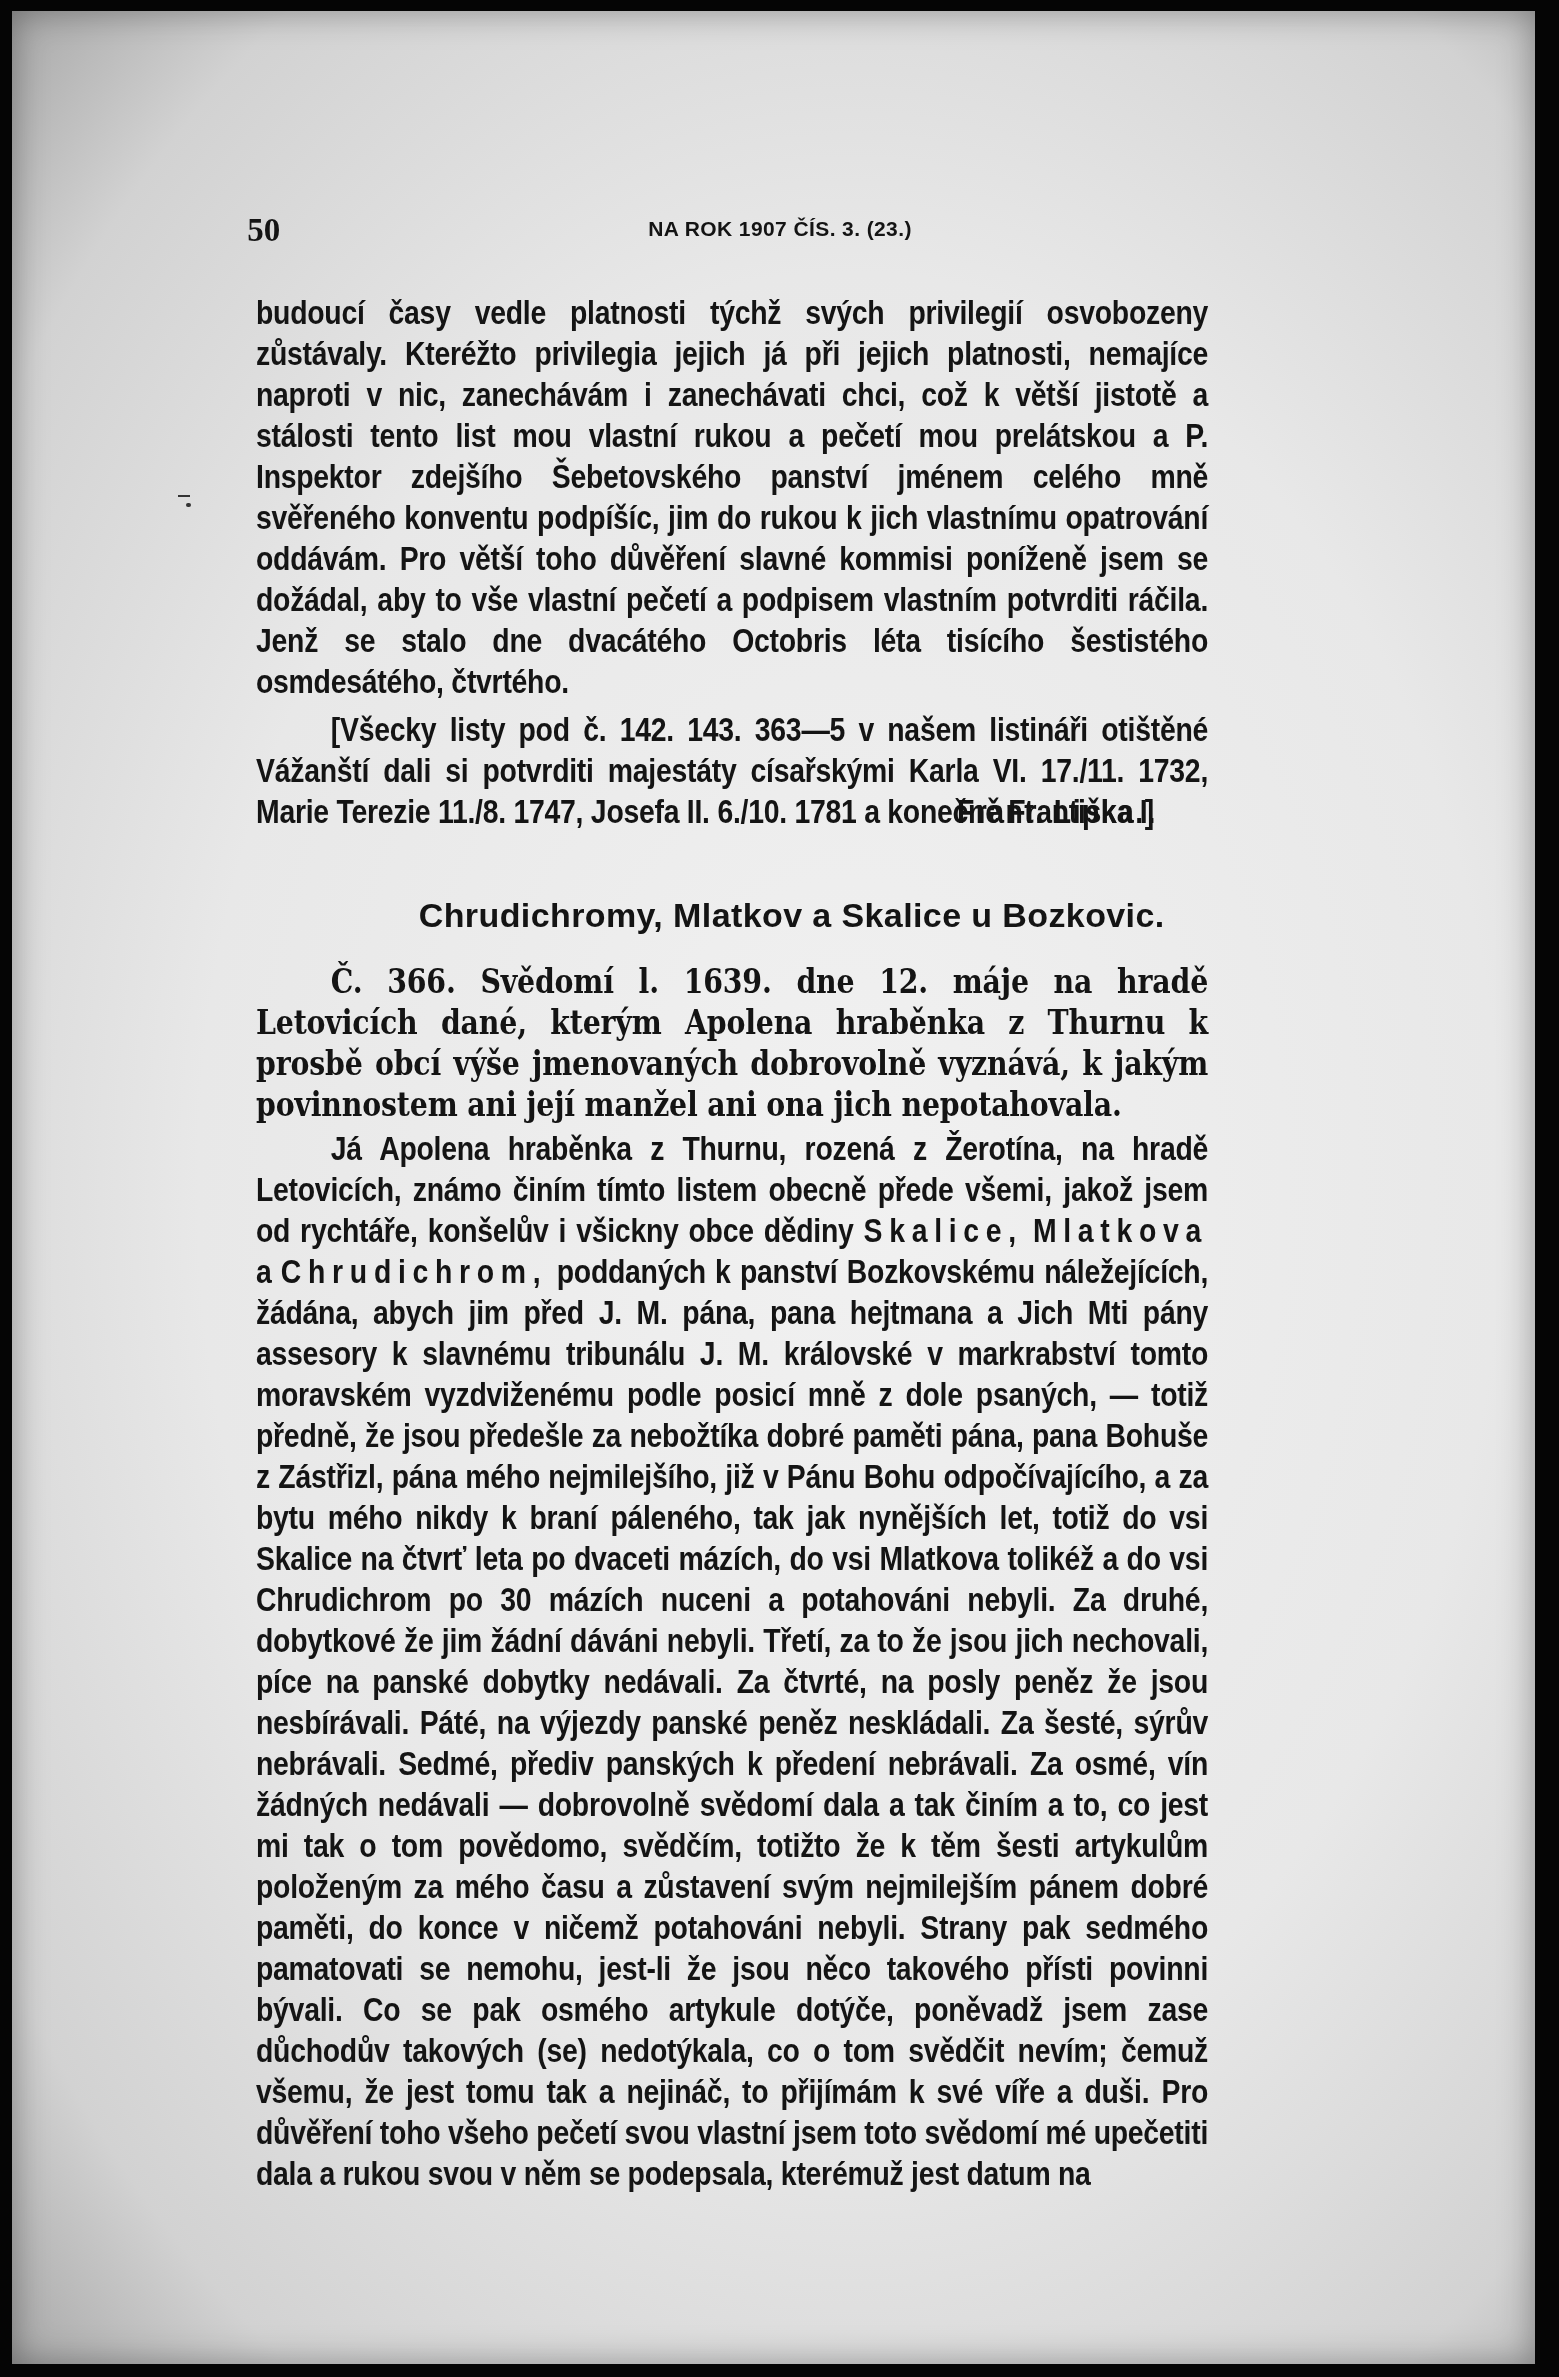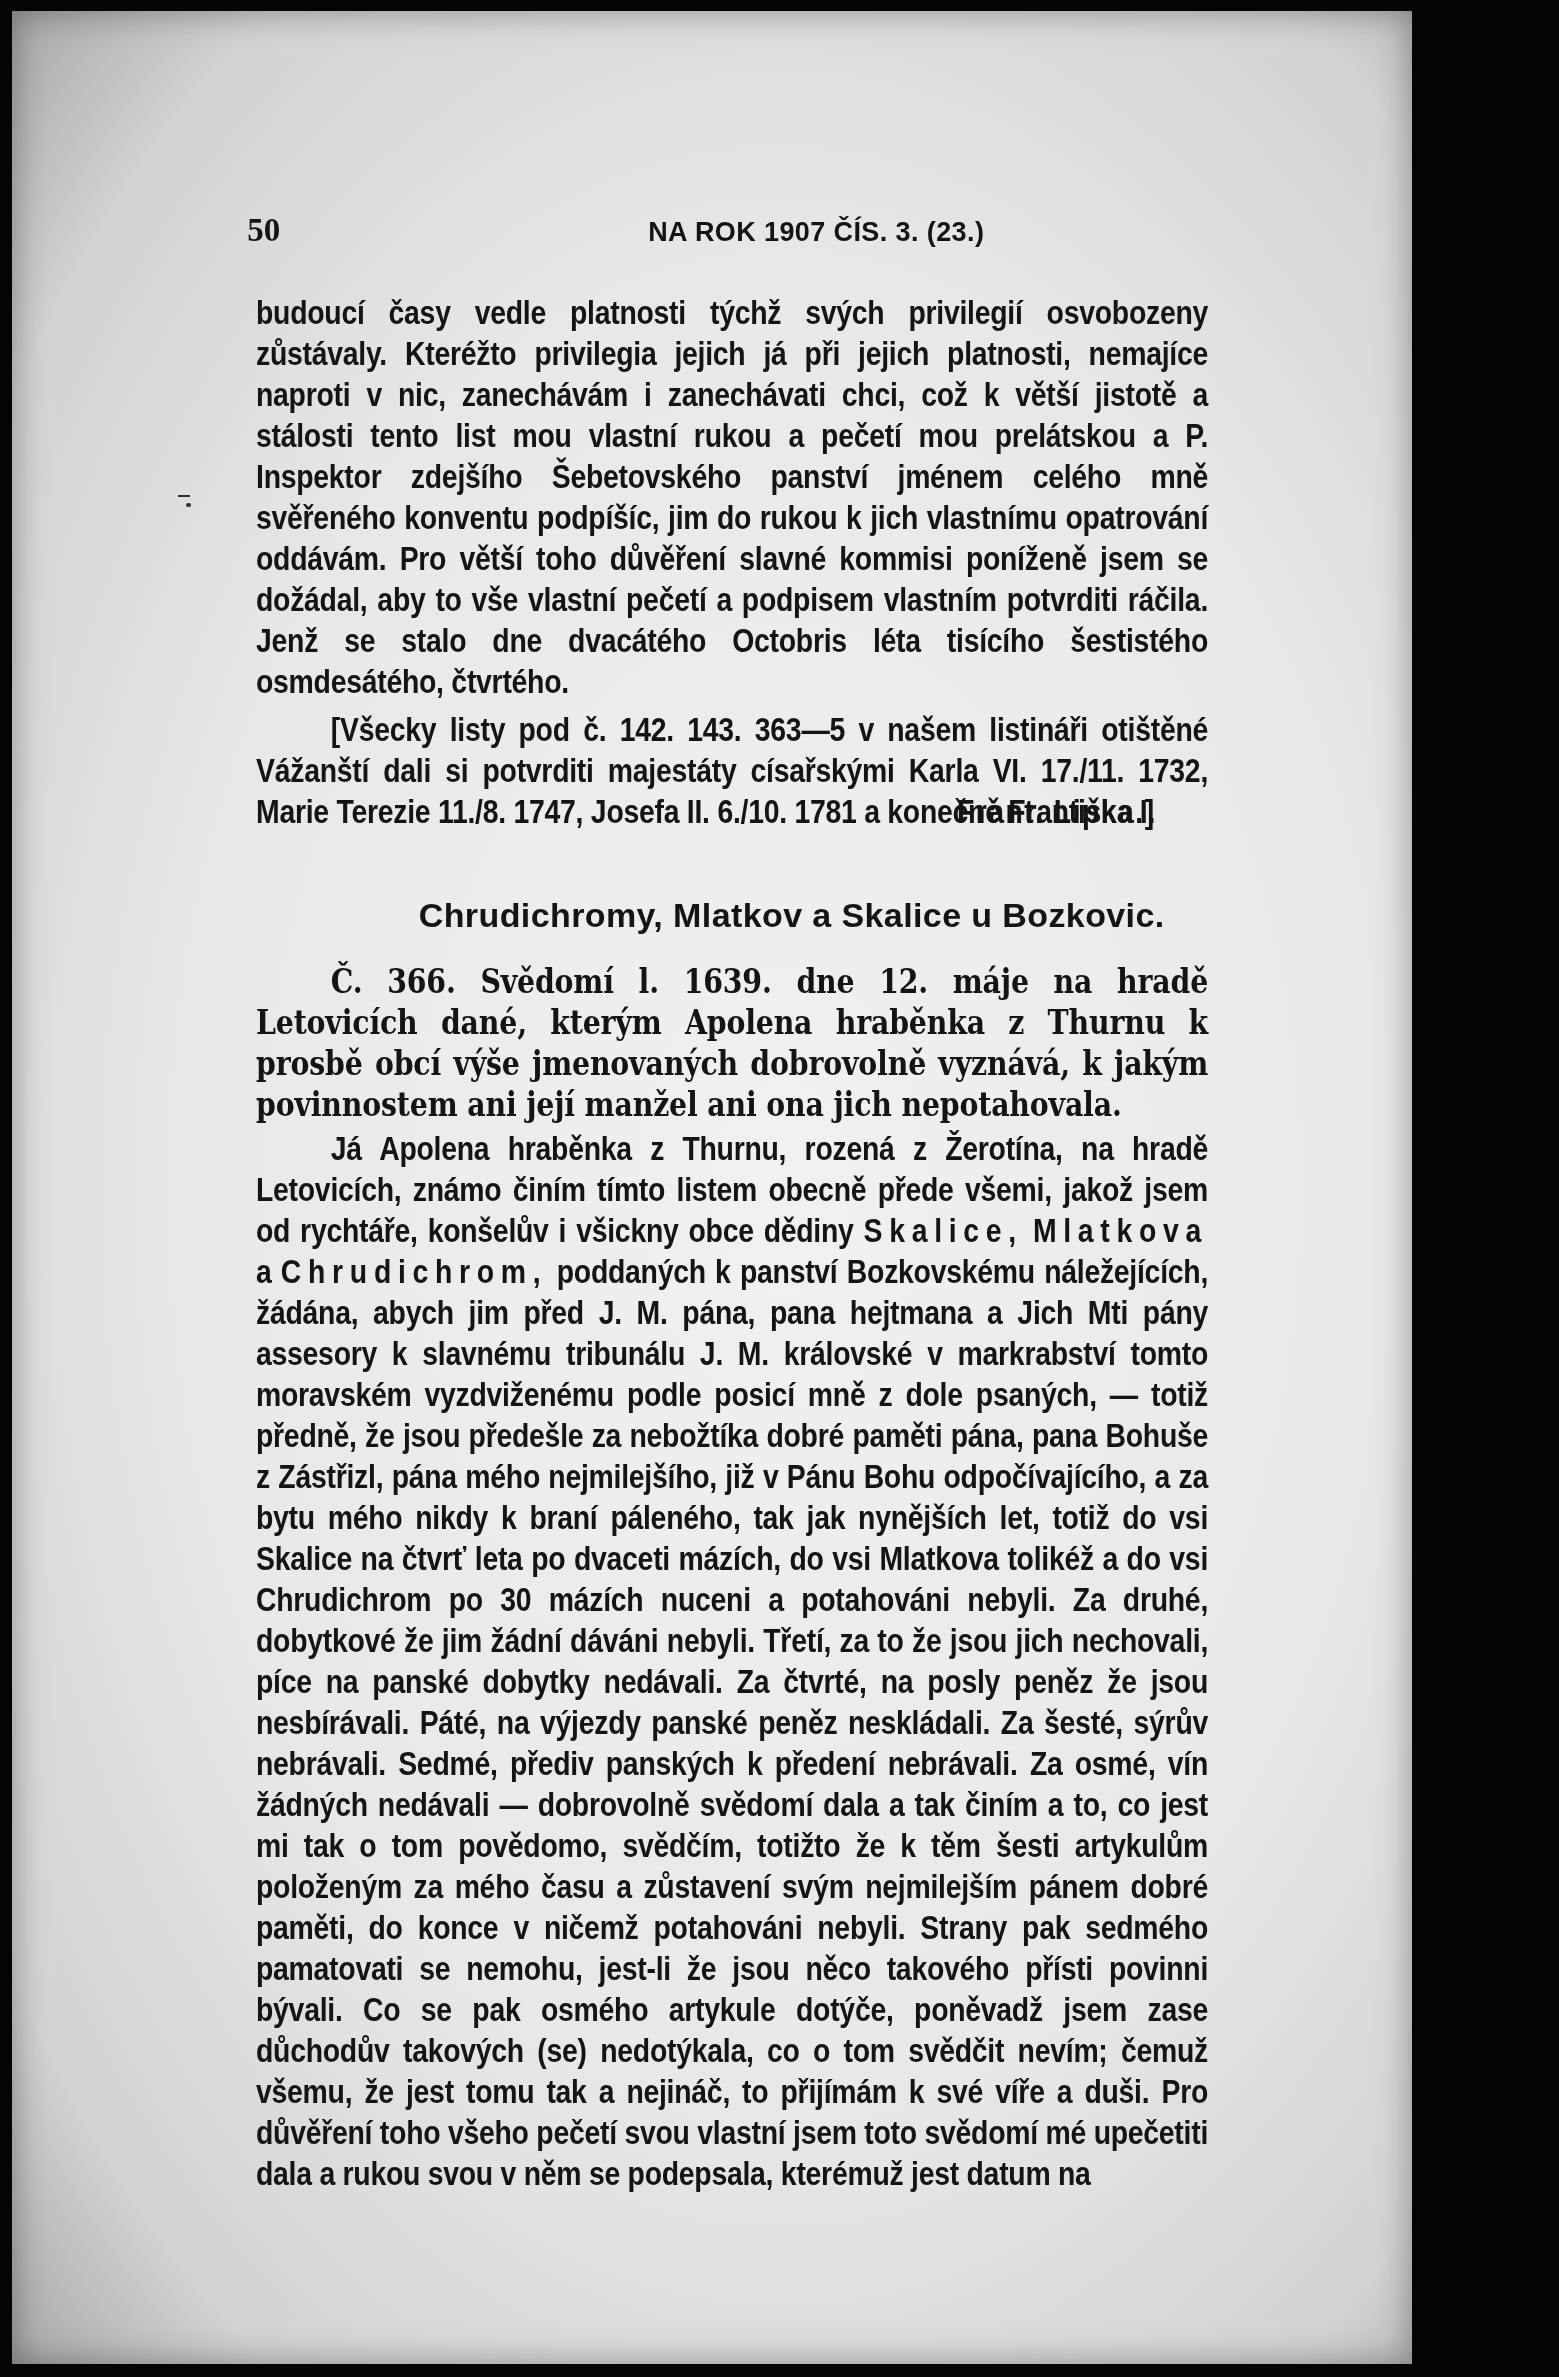--- a/index.html
+++ b/index.html
@@ -5,21 +5,21 @@
   html, body { margin: 0; padding: 0; }
   body {
     width: 1559px; height: 2377px;
     background: #050505;
     position: relative;
     overflow: hidden;
   }
   .page {
     position: absolute;
     left: 12.2px; top: 10.5px;
-    width: 1400px; height: 2353px;
+    width: 1523px; height: 2353px;
     background: radial-gradient(ellipse at 55% 50%, #f1f1f1 0%, #e8e8e8 55%, #d2d2d2 85%, #a8a8a8 100%);
     box-shadow: inset 0 0 35px rgba(0,0,0,0.35);
   }
   .text {
     font-family: "Liberation Sans", "DejaVu Sans", sans-serif;
     color: #141414;
     position: absolute;
     left: 244px;
     width: 1107px;
     font-size: 33px;
@@ -39,21 +39,21 @@
     color: #141414;
   }
   .page-number {
     position: absolute; left: 0; top: 5.2px;
     font-size: 33px;
     font-family: "Liberation Serif", serif;
     font-weight: bold;
   }
   .head-title {
     position: absolute; left: 401px; top: 10.5px;
-    font-size: 27px;
+    font-size: 21px;
     letter-spacing: 0.4px;
   }
   .block { position: absolute; }
   .para { text-align: justify; text-align-last: left; margin: 0; }
   .indent { text-indent: 87px; }
   .section-title {
     position: absolute;
     top: 885px;
     left: 0; width: 1559px;
     text-align: center;

